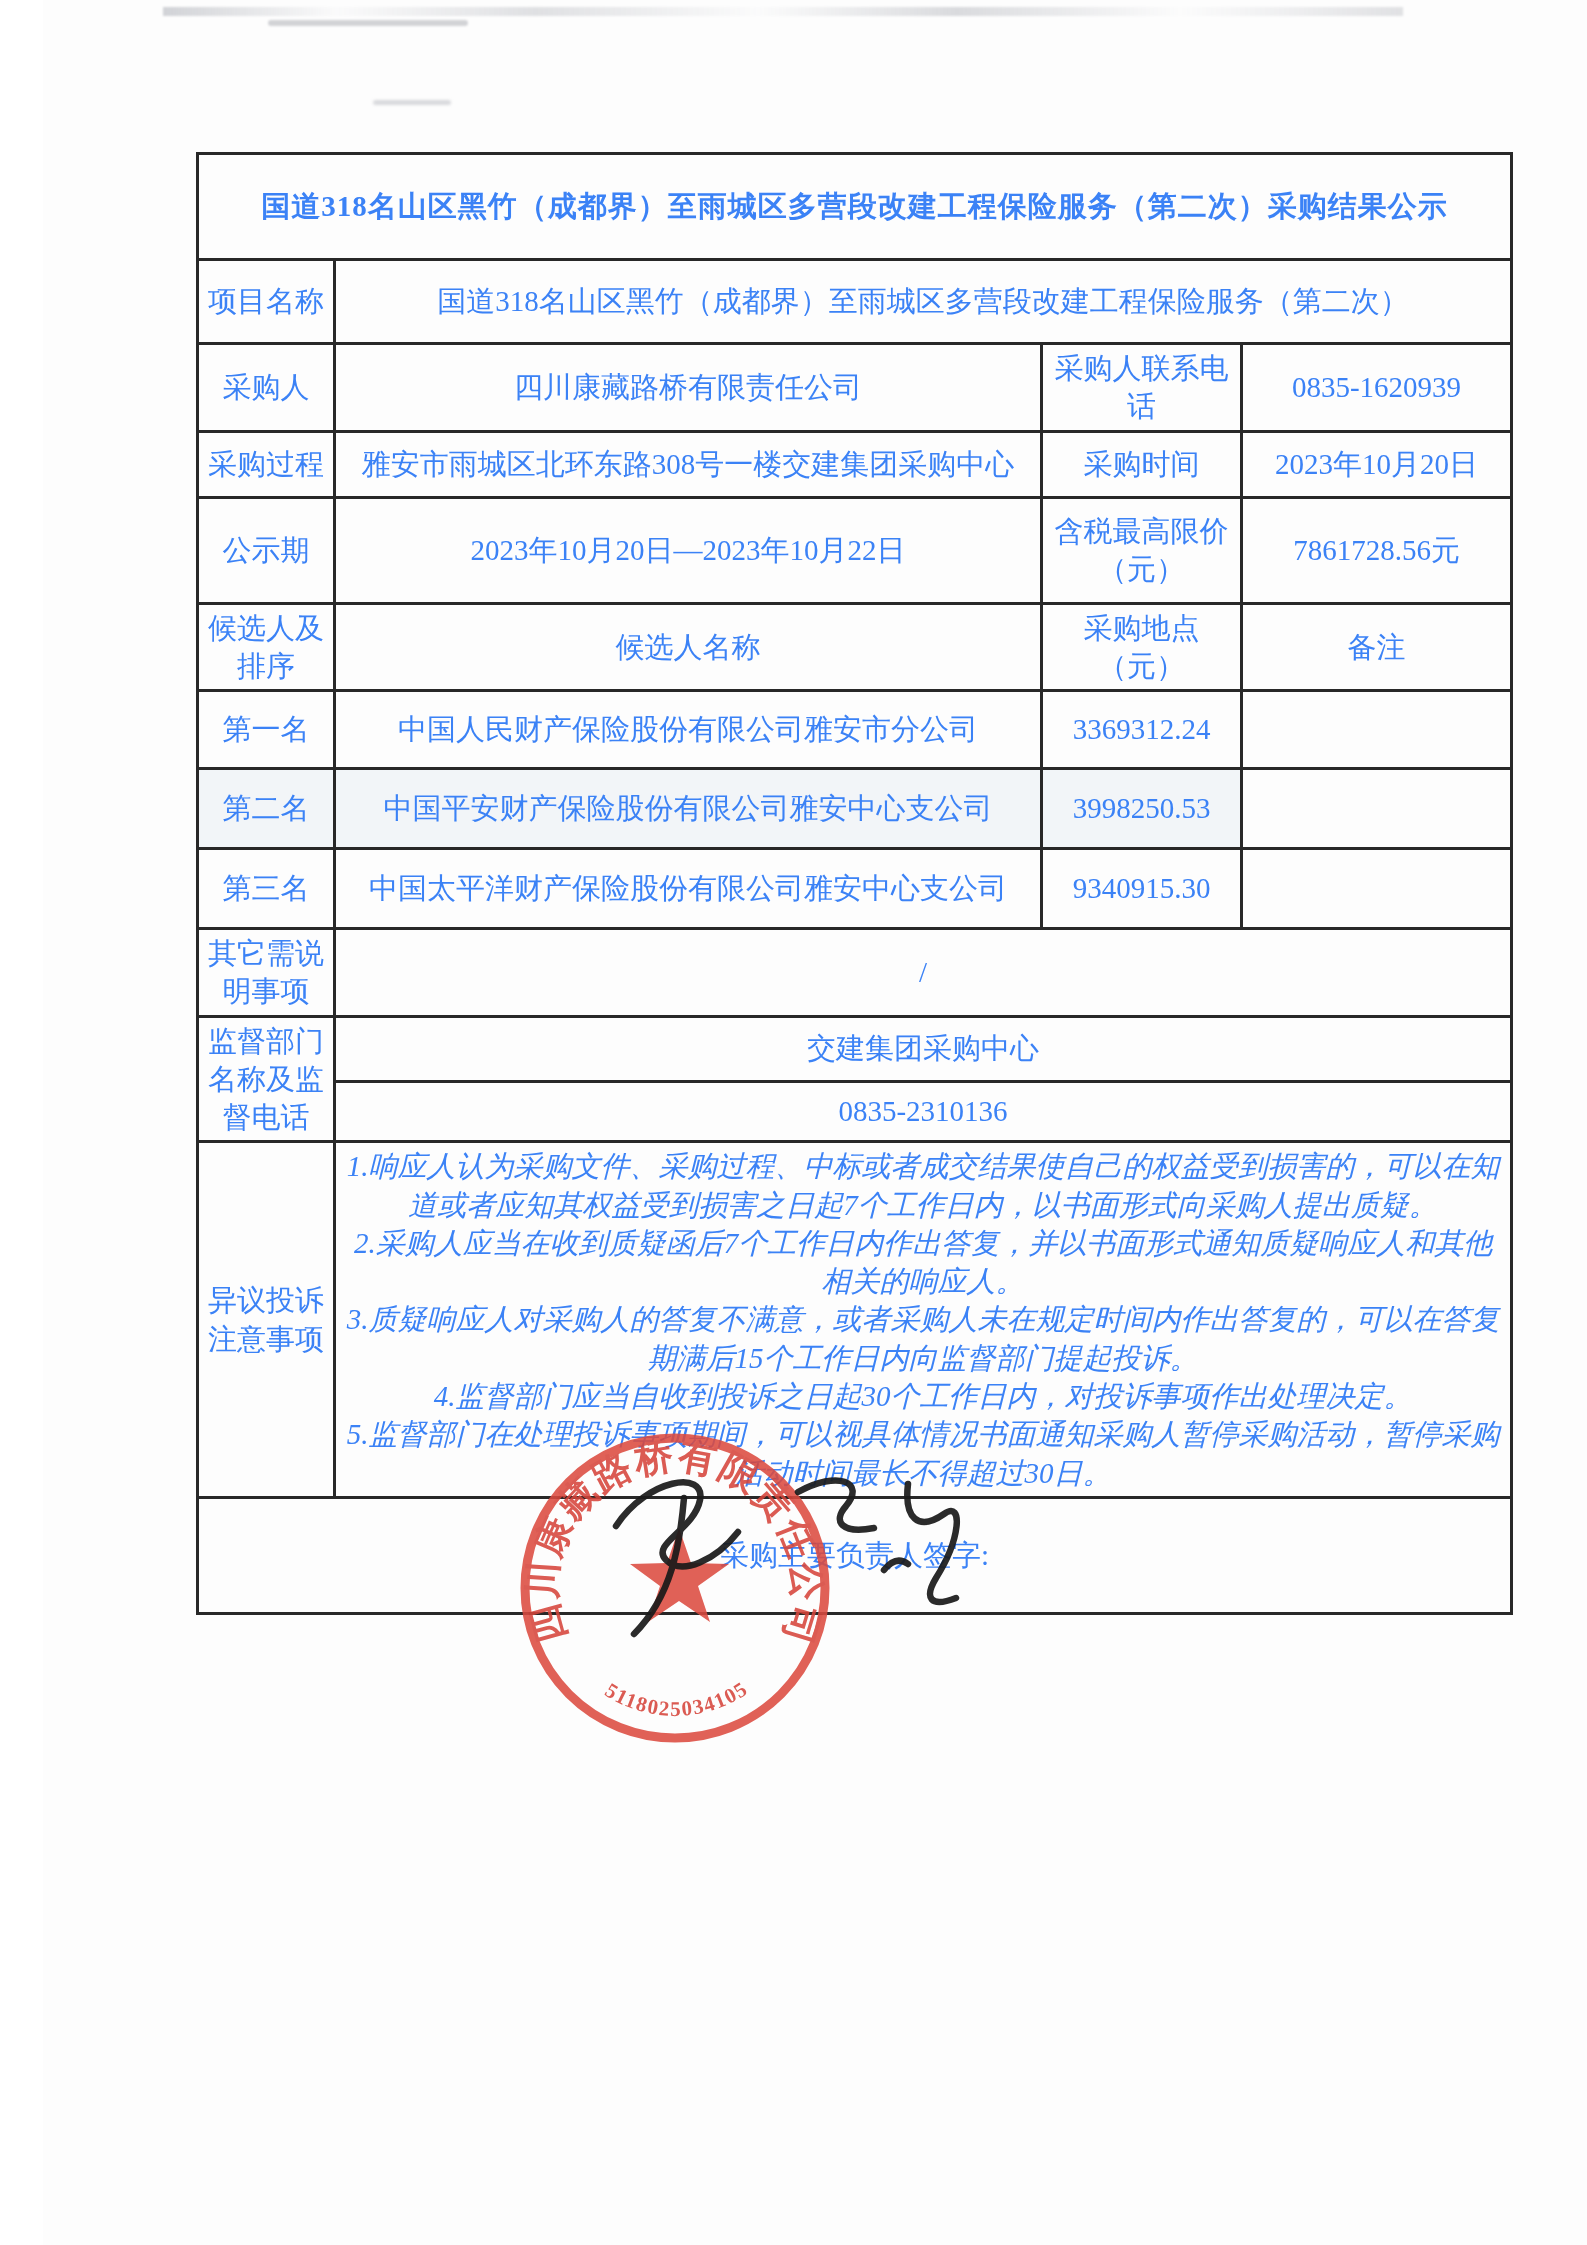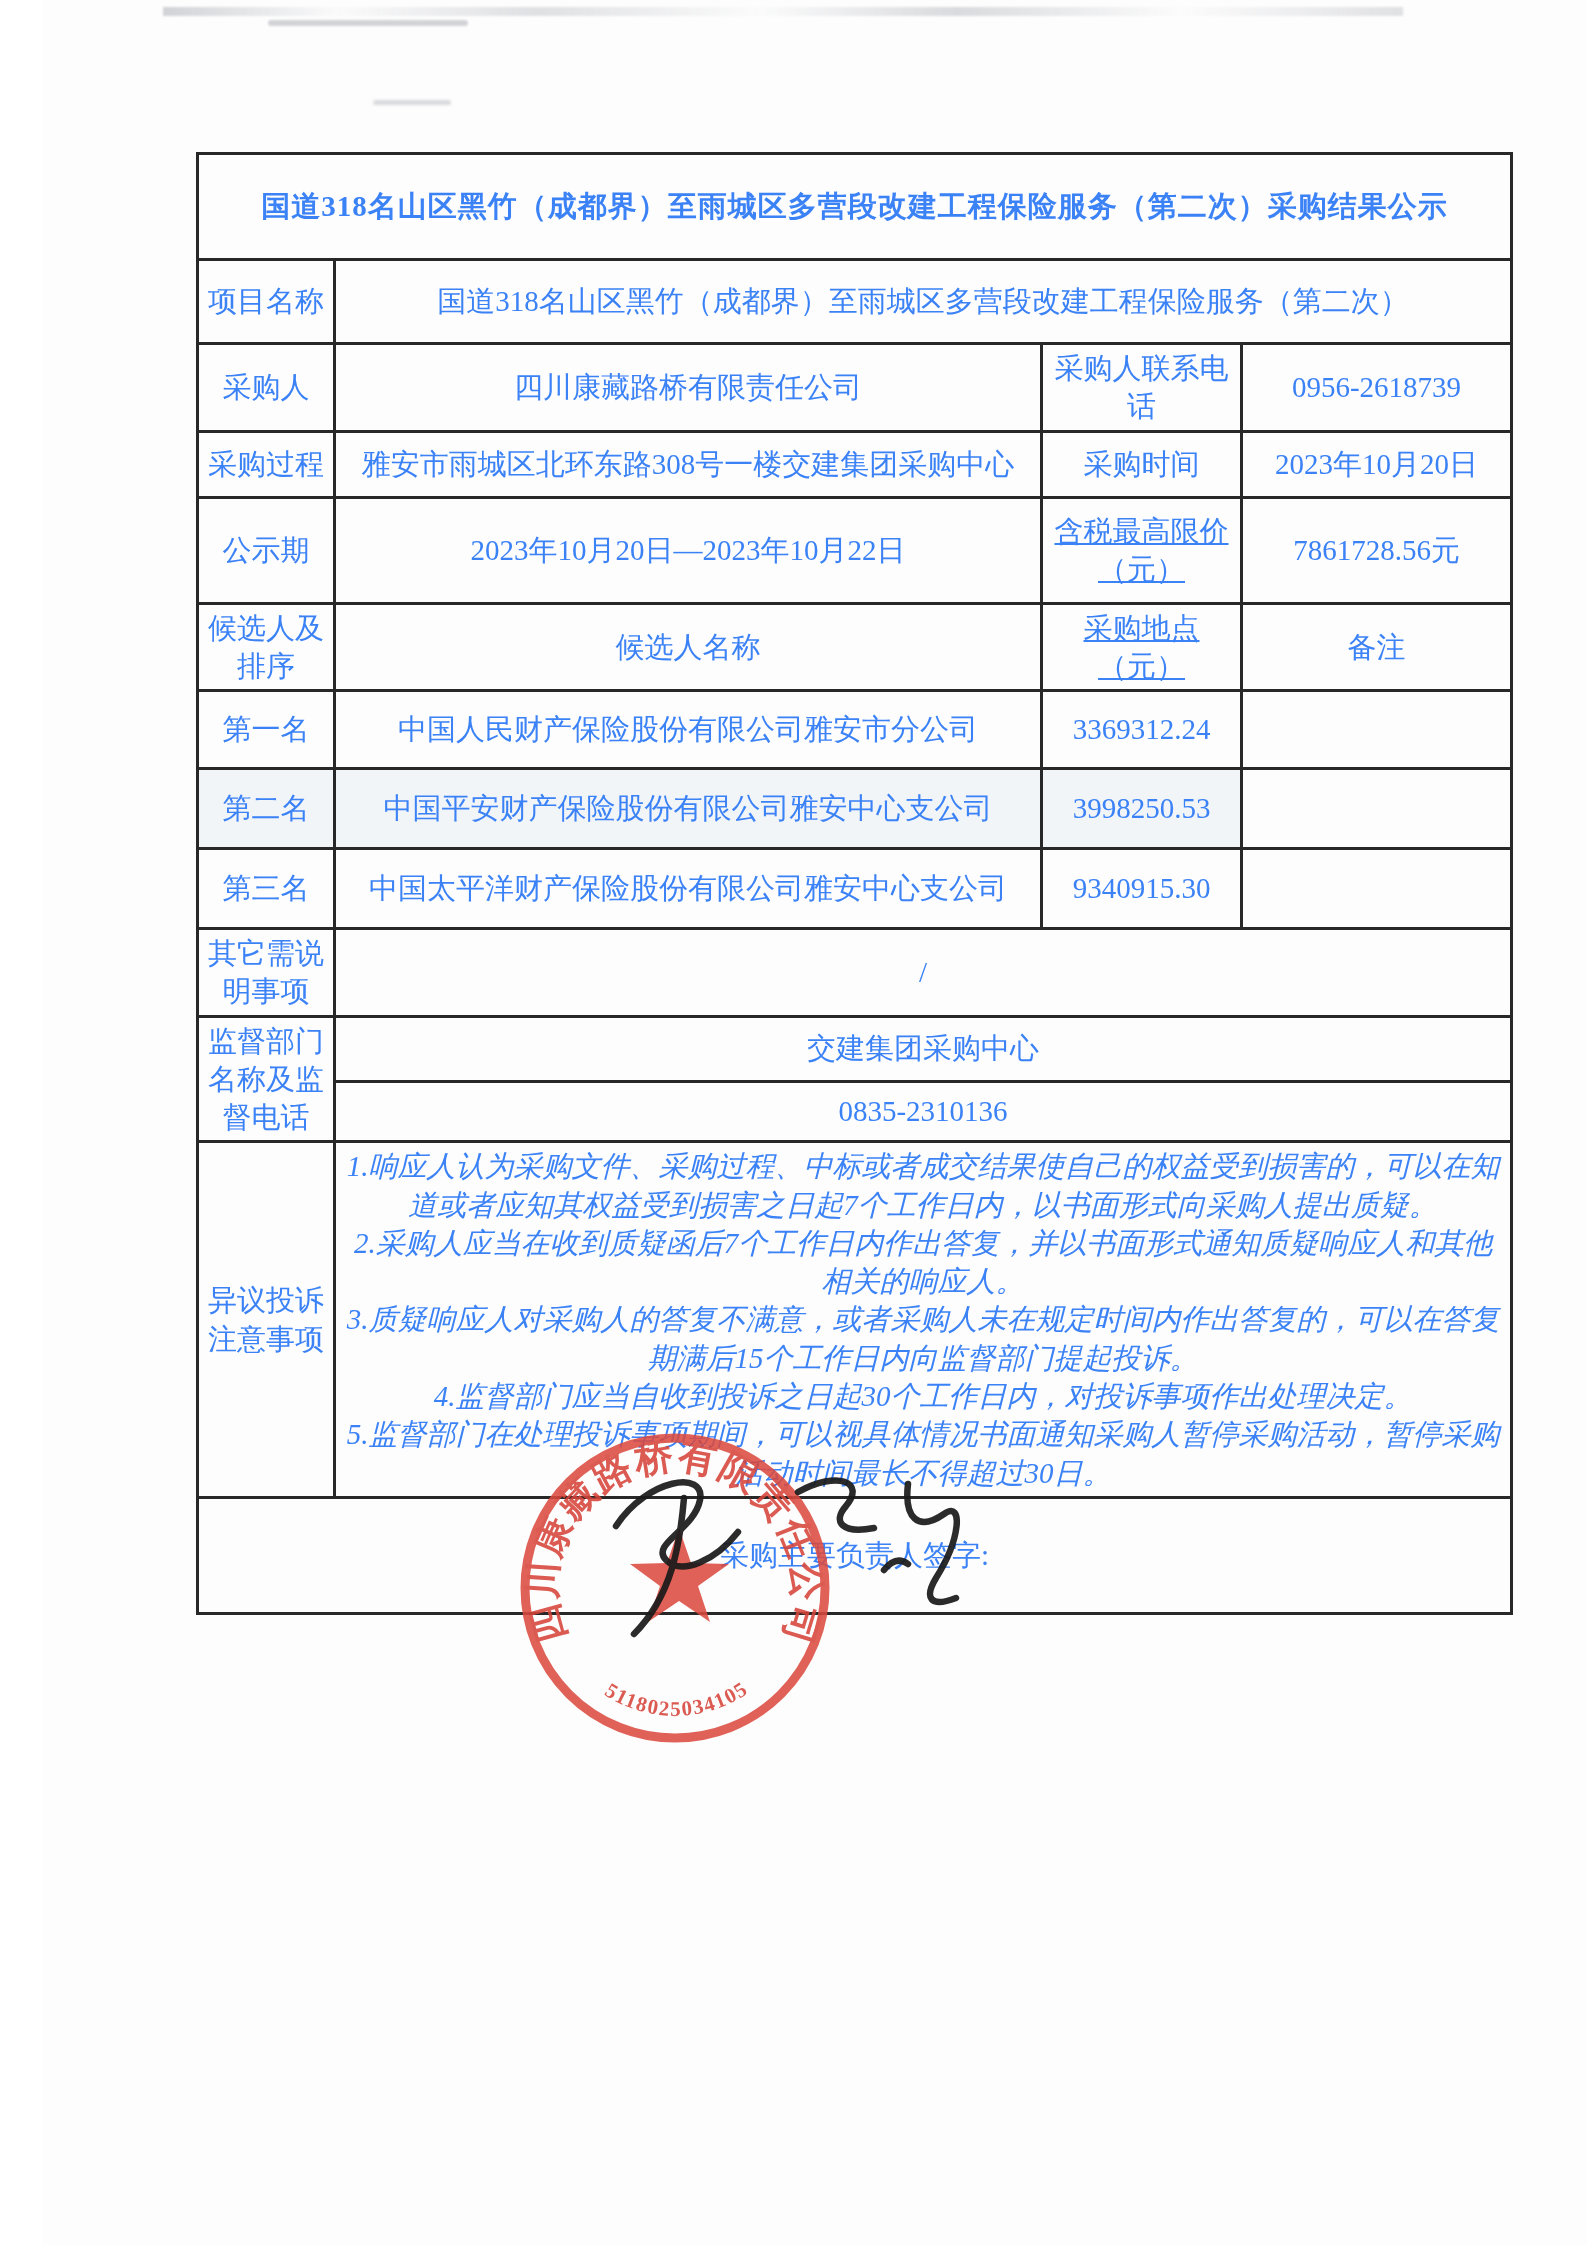--- a/index.html
+++ b/index.html
@@ -47,21 +47,21 @@
     word-break: break-all;
   }
   td.title-cell {
     font-size: 37px;
     font-weight: bold;
     line-height: 1.42;
     padding: 6px 18px;
     letter-spacing: 1px;
   }
   td.label-cell { padding: 4px 6px; }
-  .preline { white-space: pre-line; text-decoration: underline; }
+  .preline { white-space: pre-line; }
   td.notice-cell {
     text-align: left;
     font-size: 29px;
     line-height: 38px;
     padding: 12px 14px 12px 12px;
     vertical-align: middle;
     font-style: italic;
   }
   td.sign-cell {
     text-align: left;
@@ -115,21 +115,21 @@
 
     <tr style="height:84px">
       <td class="label-cell">项目名称</td>
       <td colspan="3">国道318名山区黑竹（成都界）至雨城区多营段改建工程保险服务（第二次）</td>
     </tr>
 
     <tr style="height:80px">
       <td class="label-cell">采购人</td>
       <td>四川康藏路桥有限责任公司</td>
       <td class="label-cell">采购人联系电话</td>
-      <td>0956-2618739</td>
+      <td>0835-1620939</td>
     </tr>
 
     <tr style="height:66px">
       <td class="label-cell">采购过程</td>
       <td>雅安市雨城区北环东路308号一楼交建集团采购中心</td>
       <td class="label-cell">采购时间</td>
       <td>2023年10月20日</td>
     </tr>
 
     <tr style="height:106px">

